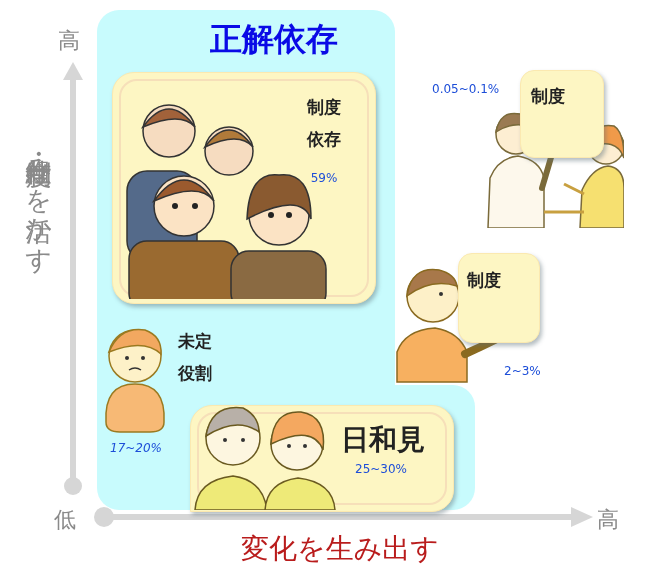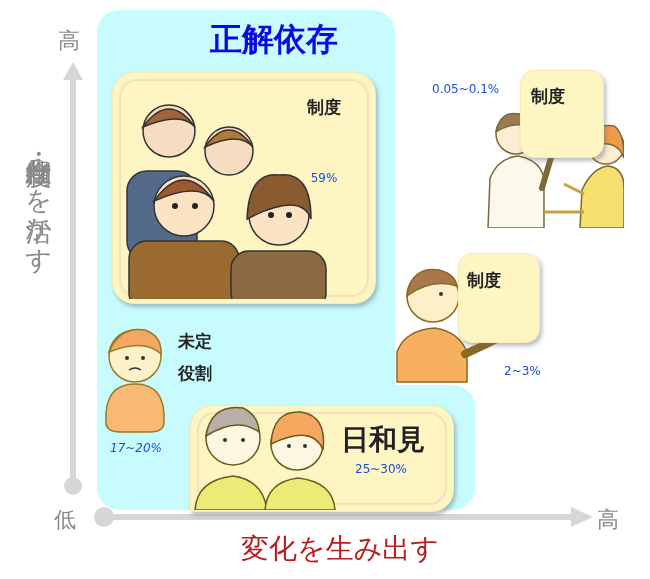--- a/index.html
+++ b/index.html
@@ -61,20 +61,21 @@
 
       <rect x="112" y="160" width="95" height="60" rx="18" fill="#8a6a42" stroke="#333" stroke-width="1.5"></rect>
       <circle cx="160" cy="124" r="30" fill="#fbe3c4" stroke="#333" stroke-width="1.5"></circle>
       <path d="M128 128 Q130 80 160 84 Q192 80 192 128 Q182 100 128 128Z" fill="#8a5a30" stroke="#333" stroke-width="1.5"></path>
       <circle cx="152" cy="124" r="3" fill="#222"></circle>
         <circle cx="170" cy="124" r="3" fill="#222"></circle>
     </svg>
   </div>
   <div class="abs label-big" style="left:176px;top:18px;text-align:center;width:70px;">
     <div>制度</div>
+    <div>依存</div>
   </div>
   <div class="abs pct" style="left:176px;width:70px;text-align:center;top:98px;">59%</div>
 </div>
 
 <div class="abs" style="left:100px;top:322px;">
   <svg width="70" height="112" viewBox="0 0 70 112">
     <path d="M6 100 Q4 62 35 62 Q66 62 64 100 Q64 110 50 110 L20 110 Q6 110 6 100Z" fill="#f7b975" stroke="#9a7a20" stroke-width="1.5"></path>
     <circle cx="35" cy="34" r="26" fill="#fdf1c8" stroke="#9a7a20" stroke-width="1.5"></circle>
     <path d="M9 30 Q20 4 45 8 Q62 14 61 32 Q44 16 9 30Z" fill="#f2a860" stroke="#9a7a20" stroke-width="1.5"></path>
     <circle cx="27" cy="36" r="2" fill="#333"></circle>

